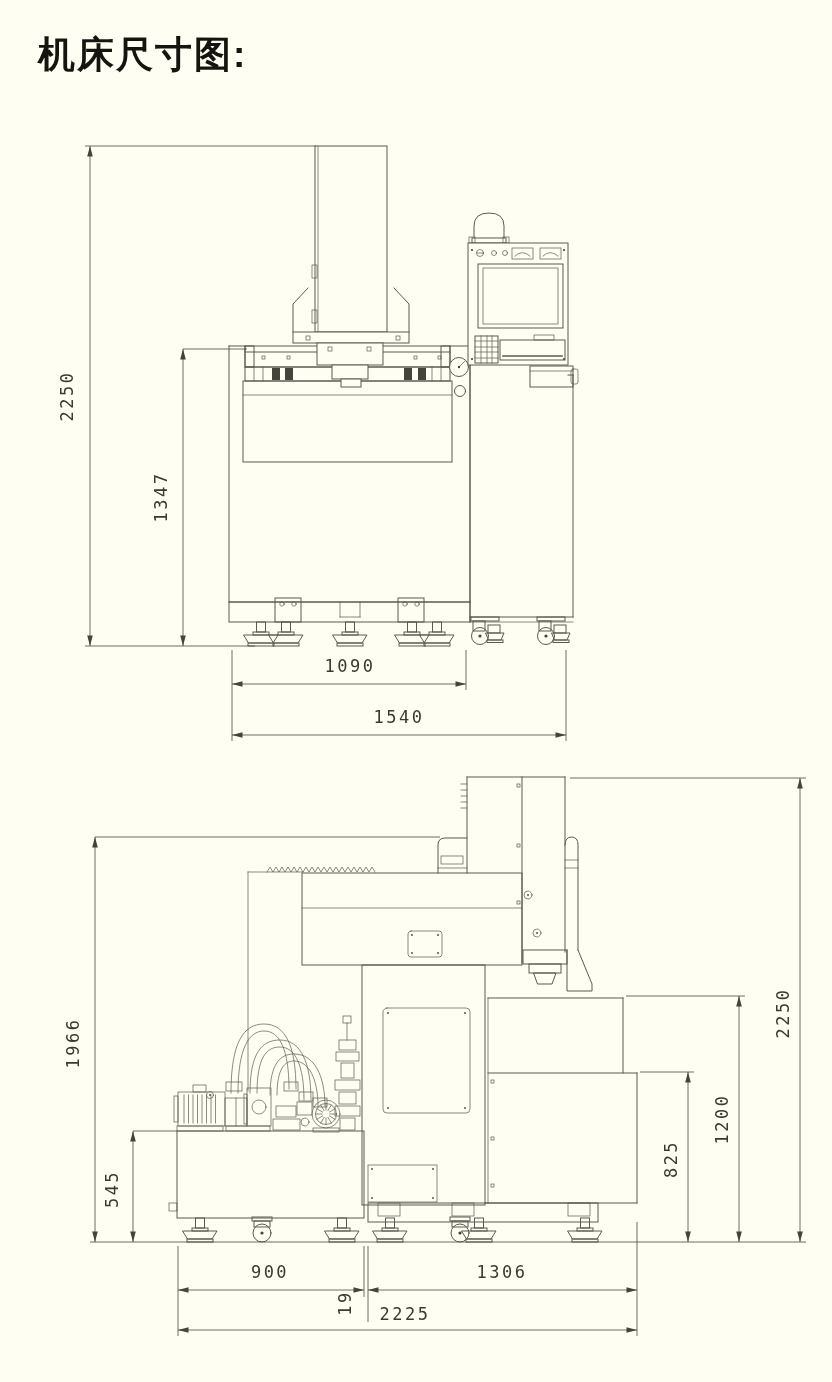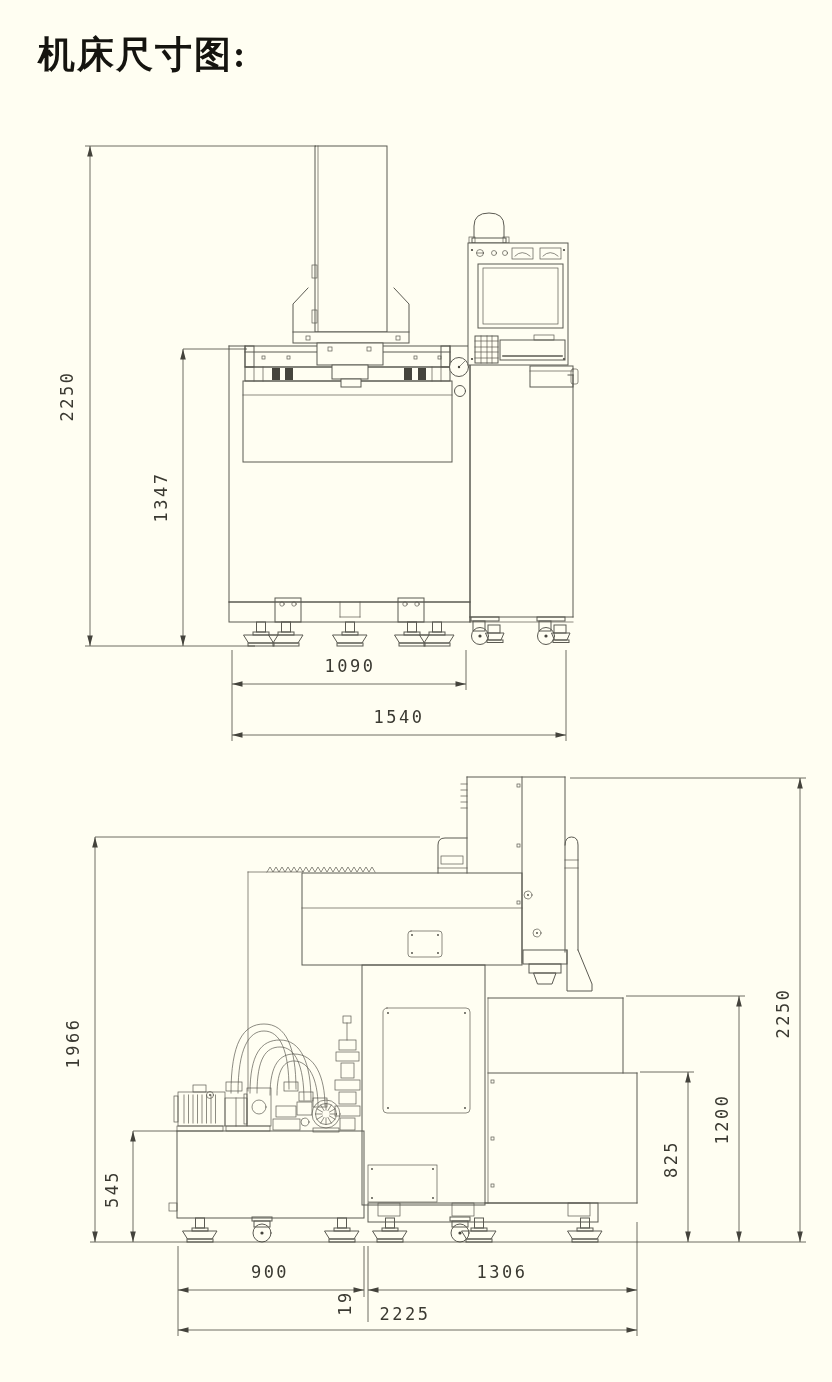--- a/index.html
+++ b/index.html
@@ -1,19 +1,19 @@
 <!DOCTYPE html>
 <html><head>
 <meta charset="utf-8">
 <style>
   html,body { margin:0; padding:0; }
   body { background:#fffef2; font-family:"Liberation Sans", sans-serif; }
   .stage { position:relative; width:832px; height:1382px; background:#fffef2; overflow:hidden; }
   .title { position:absolute; left:38px; top:30px; font-size:37px; font-weight:bold;
-           letter-spacing:2px; color:#15140f; font-family:Liberation Serif, serif; }
+           letter-spacing:2px; color:#15140f; font-family:Liberation Sans, sans-serif; }
   svg { position:absolute; left:0; top:0; }
   .ln   { stroke:#5b5a52; stroke-width:1; fill:none; stroke-linecap:square; }
   .thin { stroke-width:0.7; }
   .bg   { fill:#fffef2; }
   .dk   { fill:#45443c; stroke:none; }
   .dim  { stroke:#4a4940; stroke-width:0.8; fill:none; }
   .dl   { marker-start:url(#ar); marker-end:url(#ar); }
   .dimtxt { font-family:"DejaVu Sans Mono", monospace; font-size:17px; letter-spacing:2.5px;
             fill:#3b3a32; stroke:none; }
 </style>

